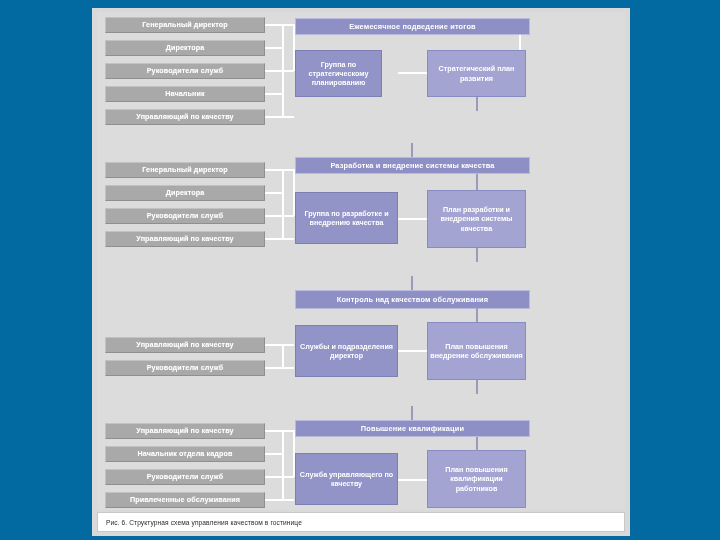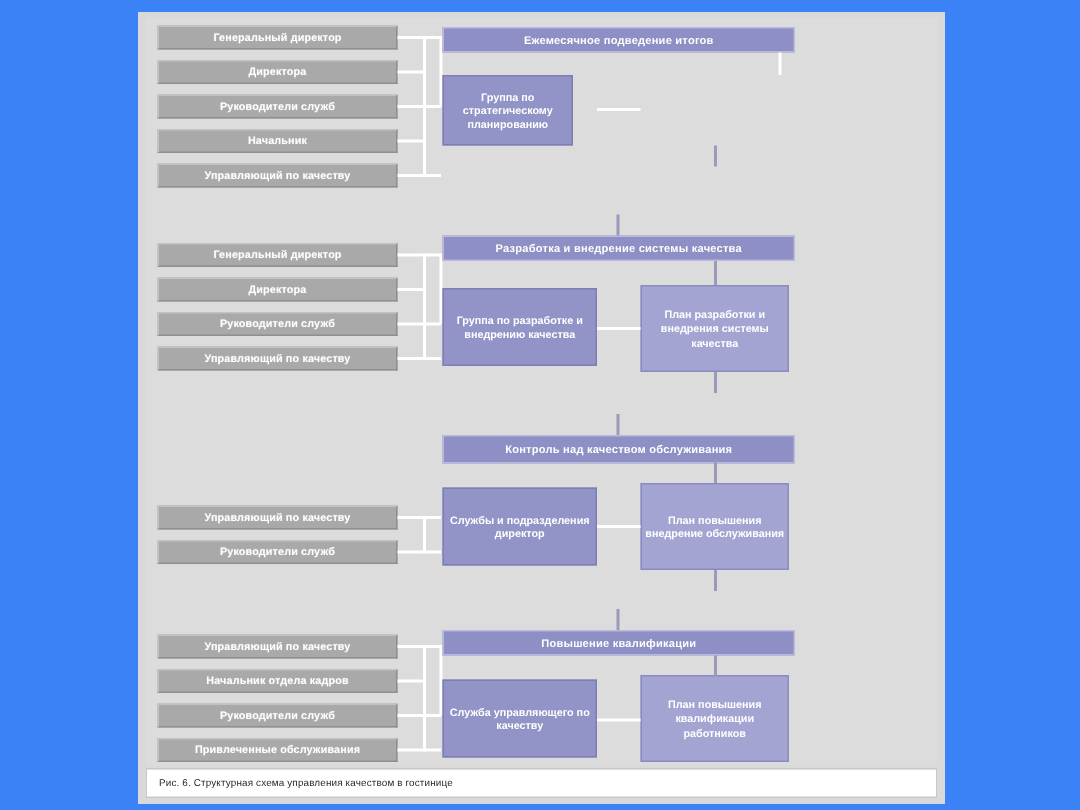--- a/index.html
+++ b/index.html
@@ -10,21 +10,21 @@
   body {
     width: 720px;
     height: 540px;
     font-family: "Liberation Sans", sans-serif;
     overflow: hidden;
   }
   #canvas {
     position: relative;
     width: 720px;
     height: 540px;
-    background: #3b82f6;
+    background: #0369a1;
   }
   
   .plate {
     position: absolute;
     left: 92px;
     top: 8px;
     width: 538px;
     height: 528px;
     background: #d9d9d9;
   }
@@ -146,20 +146,21 @@
   <div class="lh" style="left:265px; top:70px;  width:29px;"></div>
   <div class="lh" style="left:265px; top:93px;  width:18px;"></div>
   <div class="lh" style="left:265px; top:116px; width:29px;"></div>
 
   <div class="lv" style="left:282px; top:24px; height:94px;"></div>
   <div class="lv" style="left:293px; top:24px; height:47px;"></div>
 
   <div class="banner" style="left:295px; top:18px; width:235px; height:17px;">Ежемесячное подведение итогов</div>
 
   <div class="pbox" style="left:295px; top:50px; width:87px; height:47px;">Группа по стратегическому планированию</div>
+  <div class="pbox light" style="left:427px; top:50px; width:99px; height:47px;">Стратегический план развития</div>
 
   <div class="lh" style="left:398px; top:72px; width:29px; background:#ffffff;"></div>
 
   <div class="lv" style="left:519px; top:35px; height:15px; background:#ffffff;"></div>
 
   <div class="role" style="left:105px; top:162px; width:160px; height:16px;">Генеральный директор</div>
   <div class="role" style="left:105px; top:185px; width:160px; height:16px;">Директора</div>
   <div class="role" style="left:105px; top:208px; width:160px; height:16px;">Руководители служб</div>
   <div class="role" style="left:105px; top:231px; width:160px; height:16px;">Управляющий по качеству</div>
 

